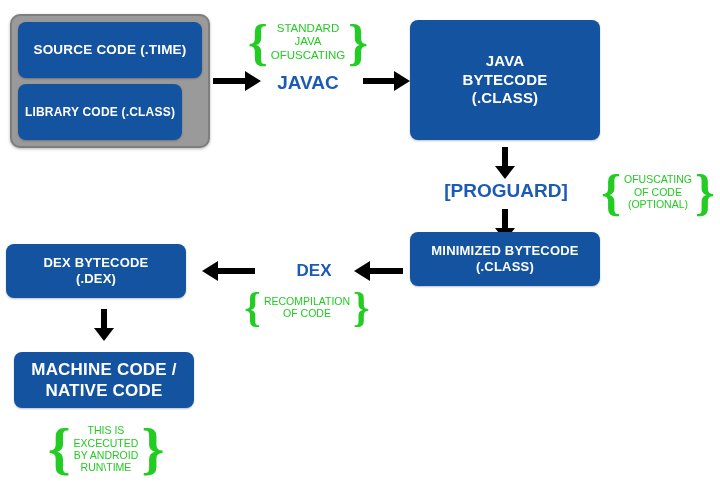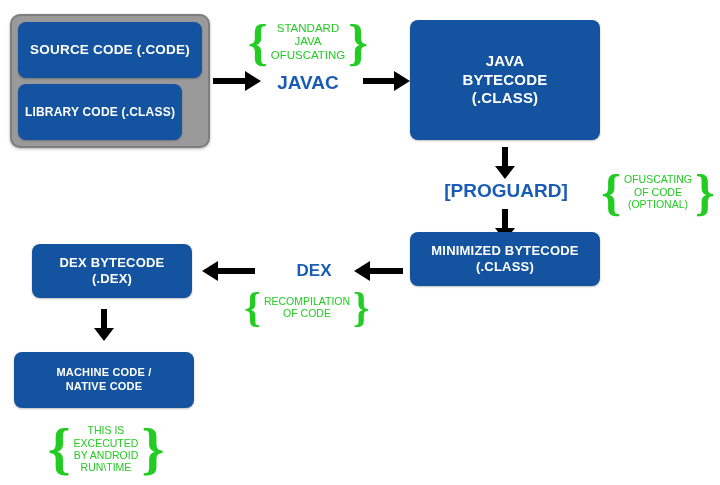--- a/index.html
+++ b/index.html
@@ -82,21 +82,21 @@
   .arrow { color: #000000; }
   .arrow svg { display: block; }
 </style>
 </head>
 <body>
 
 <div class="abs group-frame" style="left:10px; top:14px; width:200px; height:134px;"></div>
 
 <div class="abs box" style="left:18px; top:22px; width:184px; height:56px; font-size:13.5px;">
   <span>
-    <span class="line">SOURCE CODE (.CODE)</span>
+    <span class="line">SOURCE CODE (.TIME)</span>
   </span>
 </div>
 
 <div class="abs box" style="left:18px; top:84px; width:164px; height:56px; font-size:12px;">
   <span>
     <span class="line">LIBRARY CODE (.CLASS)</span>
   </span>
 </div>
 
 <div class="abs arrow" style="left:211px; top:68px; width:52px; height:26px;">
@@ -184,35 +184,35 @@
   <span class="brace" style="font-size:42px;">}</span>
 </div>
 
 <div class="abs arrow" style="left:200px; top:258px; width:56px; height:26px;">
   <svg width="56" height="26" viewBox="0 0 56 26">
     <path d="M16 13 L55 13" stroke="#000" stroke-width="6" stroke-linecap="butt"></path>
     <path d="M18 3 L2 13 L18 23 Z" fill="#000"></path>
   </svg>
 </div>
 
-<div class="abs box" style="left:32px; top:244px; width:160px; height:54px; font-size:13px;">
+<div class="abs box" style="left:6px; top:244px; width:180px; height:54px; font-size:13px;">
   <span>
     <span class="line">DEX BYTECODE</span>
     <span class="line">(.DEX)</span>
   </span>
 </div>
 
 <div class="abs arrow" style="left:91px; top:308px; width:26px; height:34px;">
   <svg width="26" height="34" viewBox="0 0 26 34">
     <path d="M13 1 L13 22" stroke="#000" stroke-width="6" stroke-linecap="butt"></path>
     <path d="M3 20 L13 33 L23 20 Z" fill="#000"></path>
   </svg>
 </div>
 
-<div class="abs box" style="left:14px; top:352px; width:180px; height:56px; font-size:11px;">
+<div class="abs box" style="left:14px; top:352px; width:180px; height:56px; font-size:17px;">
   <span>
     <span class="line">MACHINE CODE /</span>
     <span class="line">NATIVE CODE</span>
   </span>
 </div>
 
 <div class="abs annot" style="left:32px; top:417px; width:148px; height:64px;">
   <span class="brace" style="font-size:58px;">{</span>
   <span class="annot-text" style="font-size:10.5px;">
     <span class="line">THIS IS</span>

